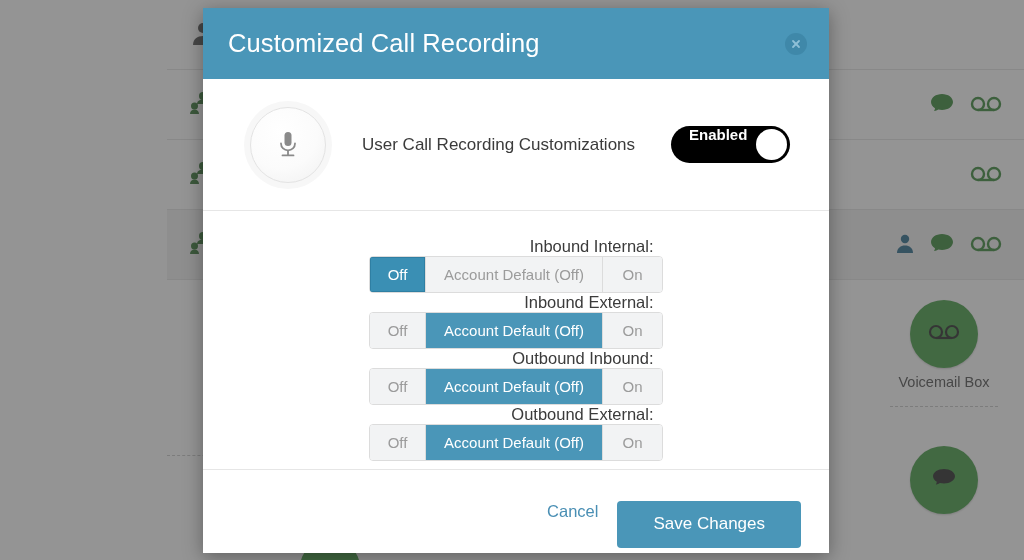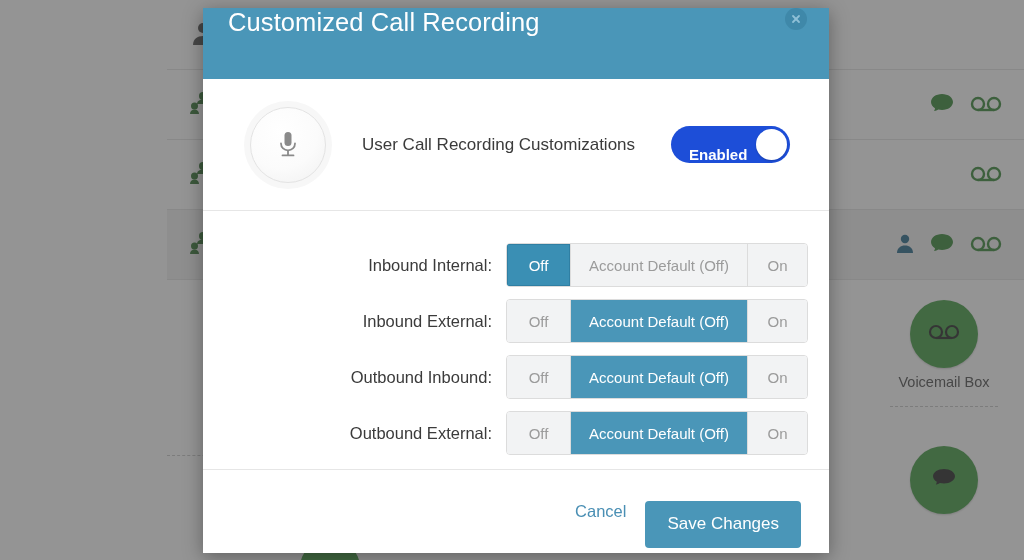--- a/index.html
+++ b/index.html
@@ -122,21 +122,21 @@
     background: #ffffff;
     box-shadow: 0 4px 18px rgba(0,0,0,.35);
     display: flex;
     flex-direction: column;
   }
 
   .modal-header {
     height: 71px;
     background: #4a96b8;
     display: flex;
-    align-items: flex-start;
+    align-items: center;
     padding: 0 22px 0 25px;
     flex: 0 0 auto;
   }
   .modal-title {
     color: #ffffff;
     font-size: 25.5px;
     font-weight: normal;
     letter-spacing: .1px;
     flex: 1 1 auto;
   }
@@ -174,22 +174,22 @@
     font-size: 17px;
     color: #3b3b3b;
     margin-left: 36px;
     flex: 1 1 auto;
   }
 
   .switch {
     position: relative;
     width: 119px; height: 37px;
     border-radius: 19px;
-    background: #1d4ed8;
-    display: flex; align-items: flex-end;
+    background: #000000;
+    display: flex; align-items: flex-start;
     cursor: pointer;
     flex: 0 0 auto;
     margin-right: 14px;
   }
   .switch-text {
     color: #ffffff;
     font-size: 15px;
     font-weight: bold;
     margin-left: 18px;
   }
@@ -207,20 +207,21 @@
     flex: 1 1 auto;
     padding: 26px 0 0 0;
     border-bottom: 1px solid #e6e6e6;
     background: #ffffff;
   }
 
   .opt-row {
     display: flex;
     align-items: center;
     height: 56px;
+    flex-direction: column;
   }
   .opt-label {
     width: 303px;
     text-align: right;
     padding-right: 14px;
     font-size: 16.5px;
     color: #3b3b3b;
   }
   .btn-group {
     display: flex;
@@ -232,21 +233,21 @@
   .seg {
     display: flex; align-items: center; justify-content: center;
     background: #f2f3f4;
     color: #9b9b9b;
     font-size: 15px;
     border-right: 1px solid #dcdcdc;
     cursor: pointer;
     white-space: nowrap;
   }
   .seg:last-child { border-right: none; }
-  .seg.s-off { width: 64px; }
+  .seg.s-off { width: 56px; }
   .seg.s-def { width: 177px; }
   .seg.s-on  { width: 59px; }
   .seg.active {
     background: #4a96b8;
     color: #ffffff;
   }
   .seg.active.focus {
     background: #3a8fb4;
     box-shadow: inset 0 0 0 1px #2f7fa3;
   }
@@ -267,21 +268,21 @@
     font-size: 16.5px;
     cursor: pointer;
   }
   .save-btn {
     background: #4a96b8;
     color: #ffffff;
     border: none;
     border-radius: 4px;
     font-size: 17px;
     font-family: "Liberation Sans", sans-serif;
-    padding: 0 22px;
+    padding: 0 36px;
     height: 47px;
     cursor: pointer;
     margin-top: 25px;
   }
 </style>
 </head>
 <body>
 
 <div id="app">
 

